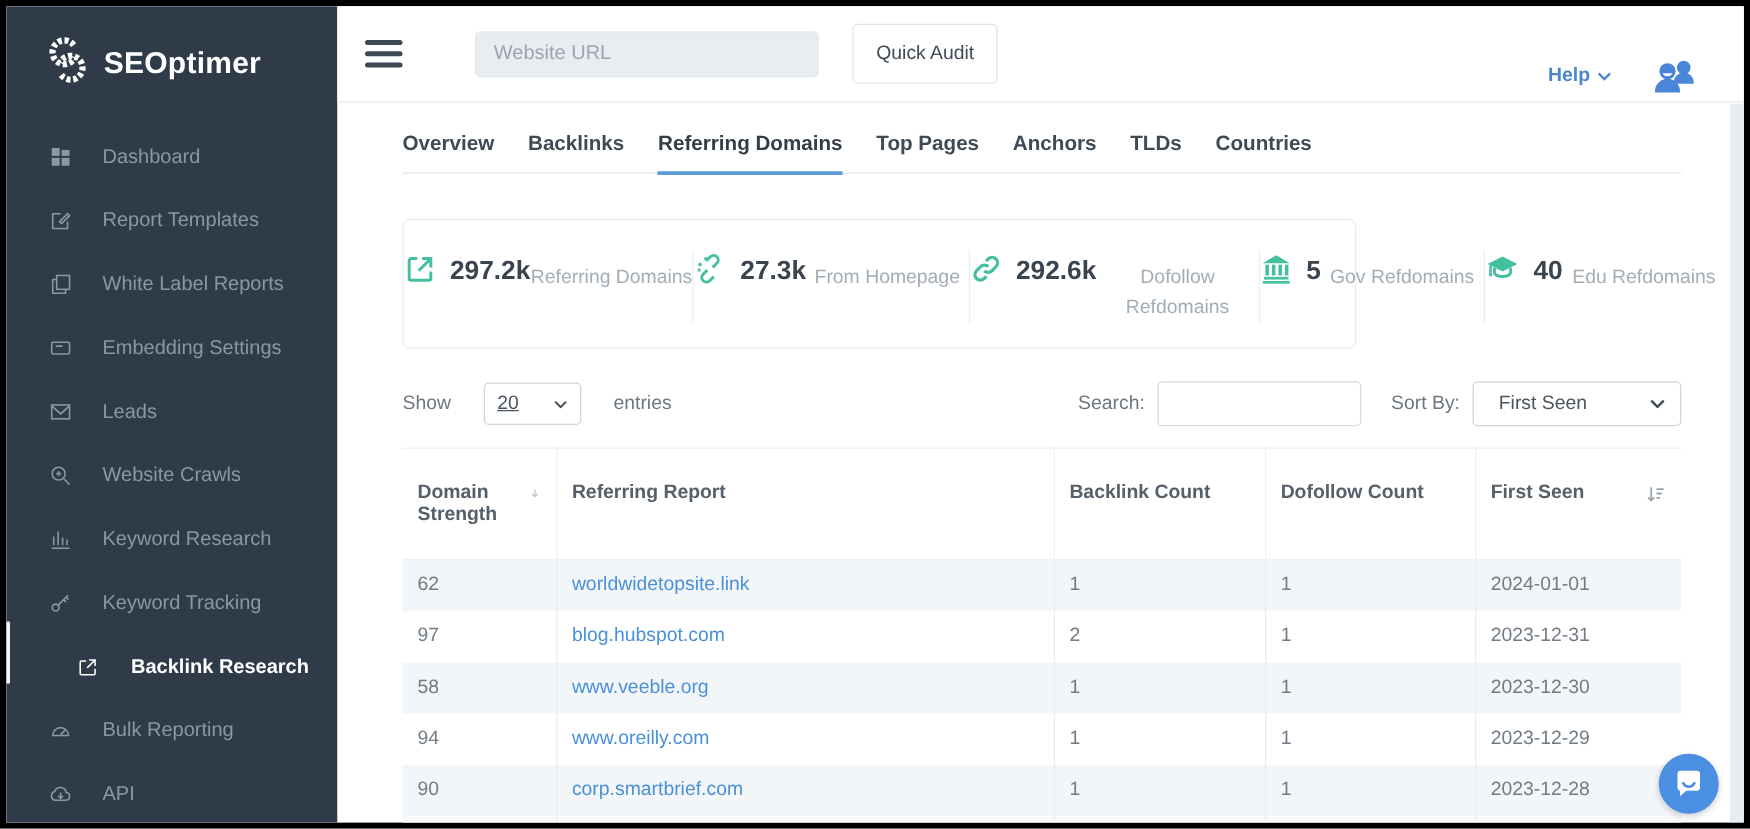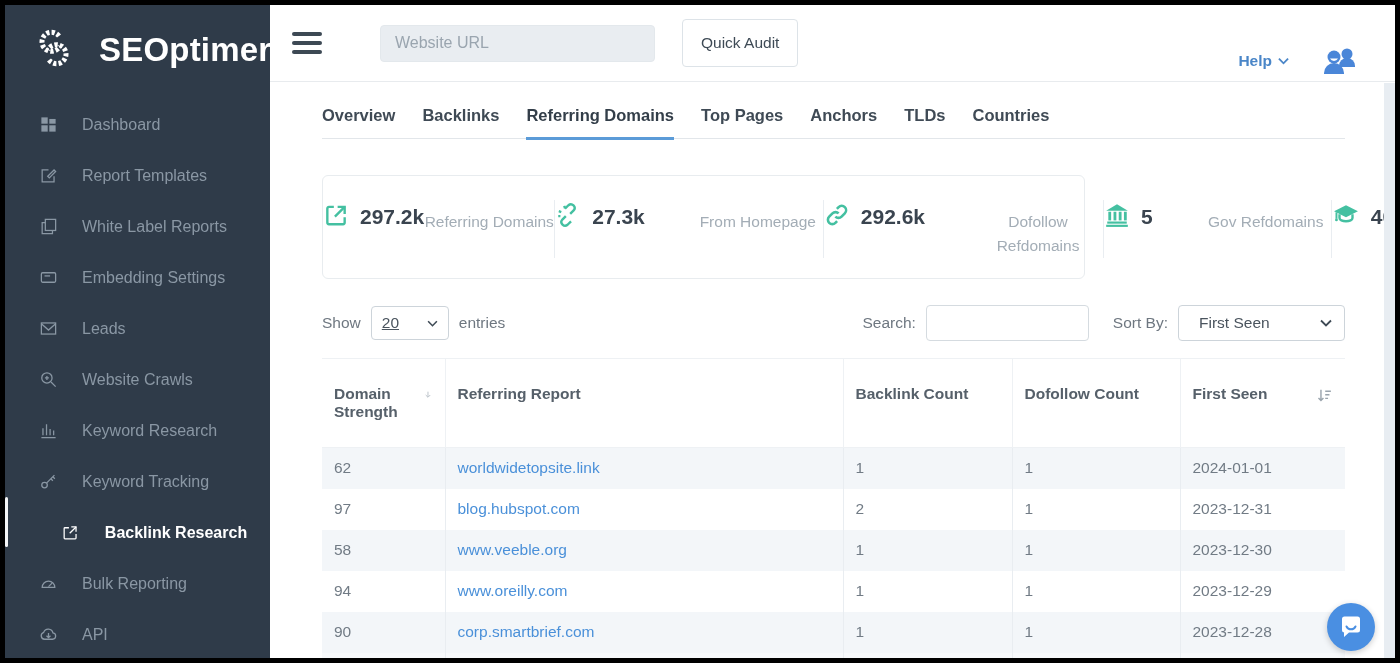--- a/index.html
+++ b/index.html
@@ -2,21 +2,21 @@
 <html><head>
 <meta charset="utf-8">
 <style>
   * { margin:0; padding:0; box-sizing:border-box; }
   html,body { width:1400px; height:663px; font-family:"Liberation Sans", sans-serif; background:#fff; }
   .frame { width:1400px; height:663px; border:5px solid #000; background:#fff; display:flex; position:relative; overflow:hidden; }
 
   
   .sidebar { width:265px; background:#2f3b49; flex:0 0 265px; position:relative; }
   .logo { display:flex; align-items:center; gap:10px; padding:24px 0 10px 30px; }
-  .logo-text { color:#fff; font-size:33px; font-weight:bold; letter-spacing:.2px;margin-left:16px; }
+  .logo-text { color:#fff; font-size:24px; font-weight:bold; letter-spacing:.2px; }
   .nav { margin-top:18px; }
   .nav-item { display:flex; align-items:center; gap:24px; height:51px; padding-left:33px; color:#8a97a4; font-size:16px; cursor:pointer; }
   .nav-item .nav-icon { width:20px; height:20px; display:flex; align-items:center; justify-content:center; }
   .nav-item svg { stroke:#8a97a4; fill:none; stroke-width:1.6; }
   .nav-item.active { color:#ffffff; font-weight:bold;justify-content:center; }
   .nav-item.active svg { stroke:#ffffff; }
   .sidebar-thumb { position:absolute; left:0; top:492px; width:3px; height:50px; background:#f4f6f8; border-radius:2px; }
 
   
   .main { flex:1; display:flex; flex-direction:column; position:relative; background:#fff; }
@@ -34,29 +34,29 @@
   .content { padding:18px 0 0 52px; position:relative; flex:1; }
 
   
   .tabs { display:flex; gap:27px; width:1023px; border-bottom:1px solid #e2e6ea; }
   .tab { font-size:16.5px; font-weight:bold; color:#3f4a55; padding:6px 0 12px; cursor:pointer; }
   .tab.active { color:#333e49; border-bottom:3px solid #5b9bd8; margin-bottom:-2px; }
 
   
   .stats-card { margin-top:36px; width:763px; border:1px solid #e8ecef; border-radius:6px; display:flex; padding:24px 0 20px; }
   .stat { flex:1; display:flex; align-items:flex-start; }
-  .stat + .stat { border-left:1px solid #e9edf1;gap:48px; }
+  .stat + .stat { border-left:1px solid #e9edf1; }
   .stat-top { display:flex; align-items:center; gap:11px; height:34px; }
   .stat-value { font-size:21px; font-weight:bold; color:#3a444f; }
   .stat-label { margin-top:10px; font-size:15.5px; line-height:1.55; color:#a3adb6; text-align:center; width:130px; }
 
   
   .controls { margin-top:26px; width:1023px; display:flex; align-items:center; font-size:15.5px; color:#6e7780; }
   .fake-select { background:#fff; border:1px solid #cdd4da; border-radius:4px; display:flex; align-items:center; justify-content:space-between; padding:0 10px; cursor:pointer; color:#4a545e; }
-  .entries-select { width:78px; height:34px; margin:0 10px;text-decoration:underline; }
+  .entries-select { width:78px; height:34px; margin:0 26px;text-decoration:underline; }
   .search-group { margin-left:auto; display:flex; align-items:center; gap:10px; }
   .search-input { width:163px; height:36px; border:1px solid #d5dbe0; border-radius:4px; padding:0 10px; font-size:15px; font-family:"Liberation Sans",sans-serif; color:#4a545e; }
   .sort-group { display:flex; align-items:center; gap:10px; margin-left:24px; }
   .sort-select { width:167px; height:36px; padding:0 12px 0 20px; }
 
   
   .rd-table { margin-top:17px; width:1023px; border-collapse:collapse; table-layout:fixed; font-size:15.5px; }
   .rd-table th { text-align:left; font-weight:bold; color:#56606a; border:1px solid #eef1f4; border-left:none; padding:26px 12px; vertical-align:top; height:63px; background:#fff; }
   .rd-table th:last-child { border-right:none; }
   .rd-table td { color:#717b85; border-right:1px solid #e9edf1; padding:0 12px; height:41px; }

